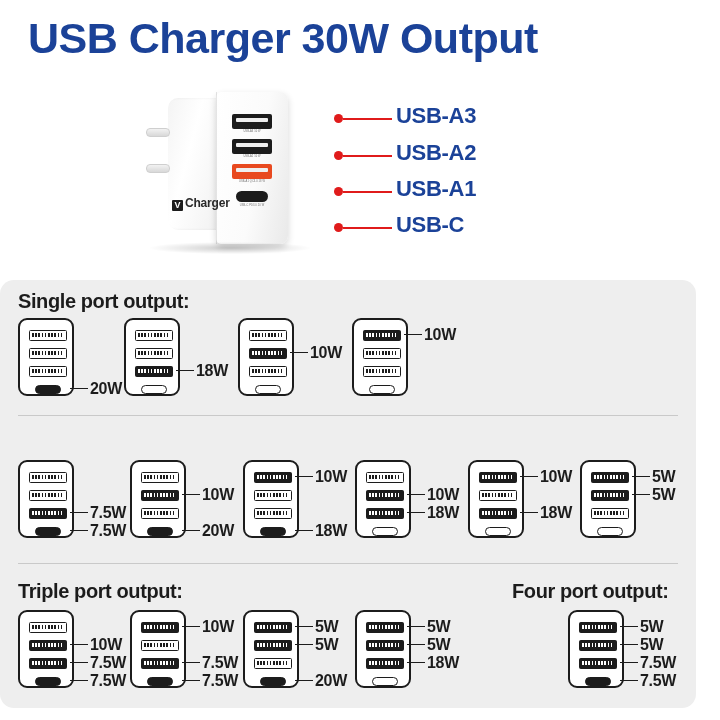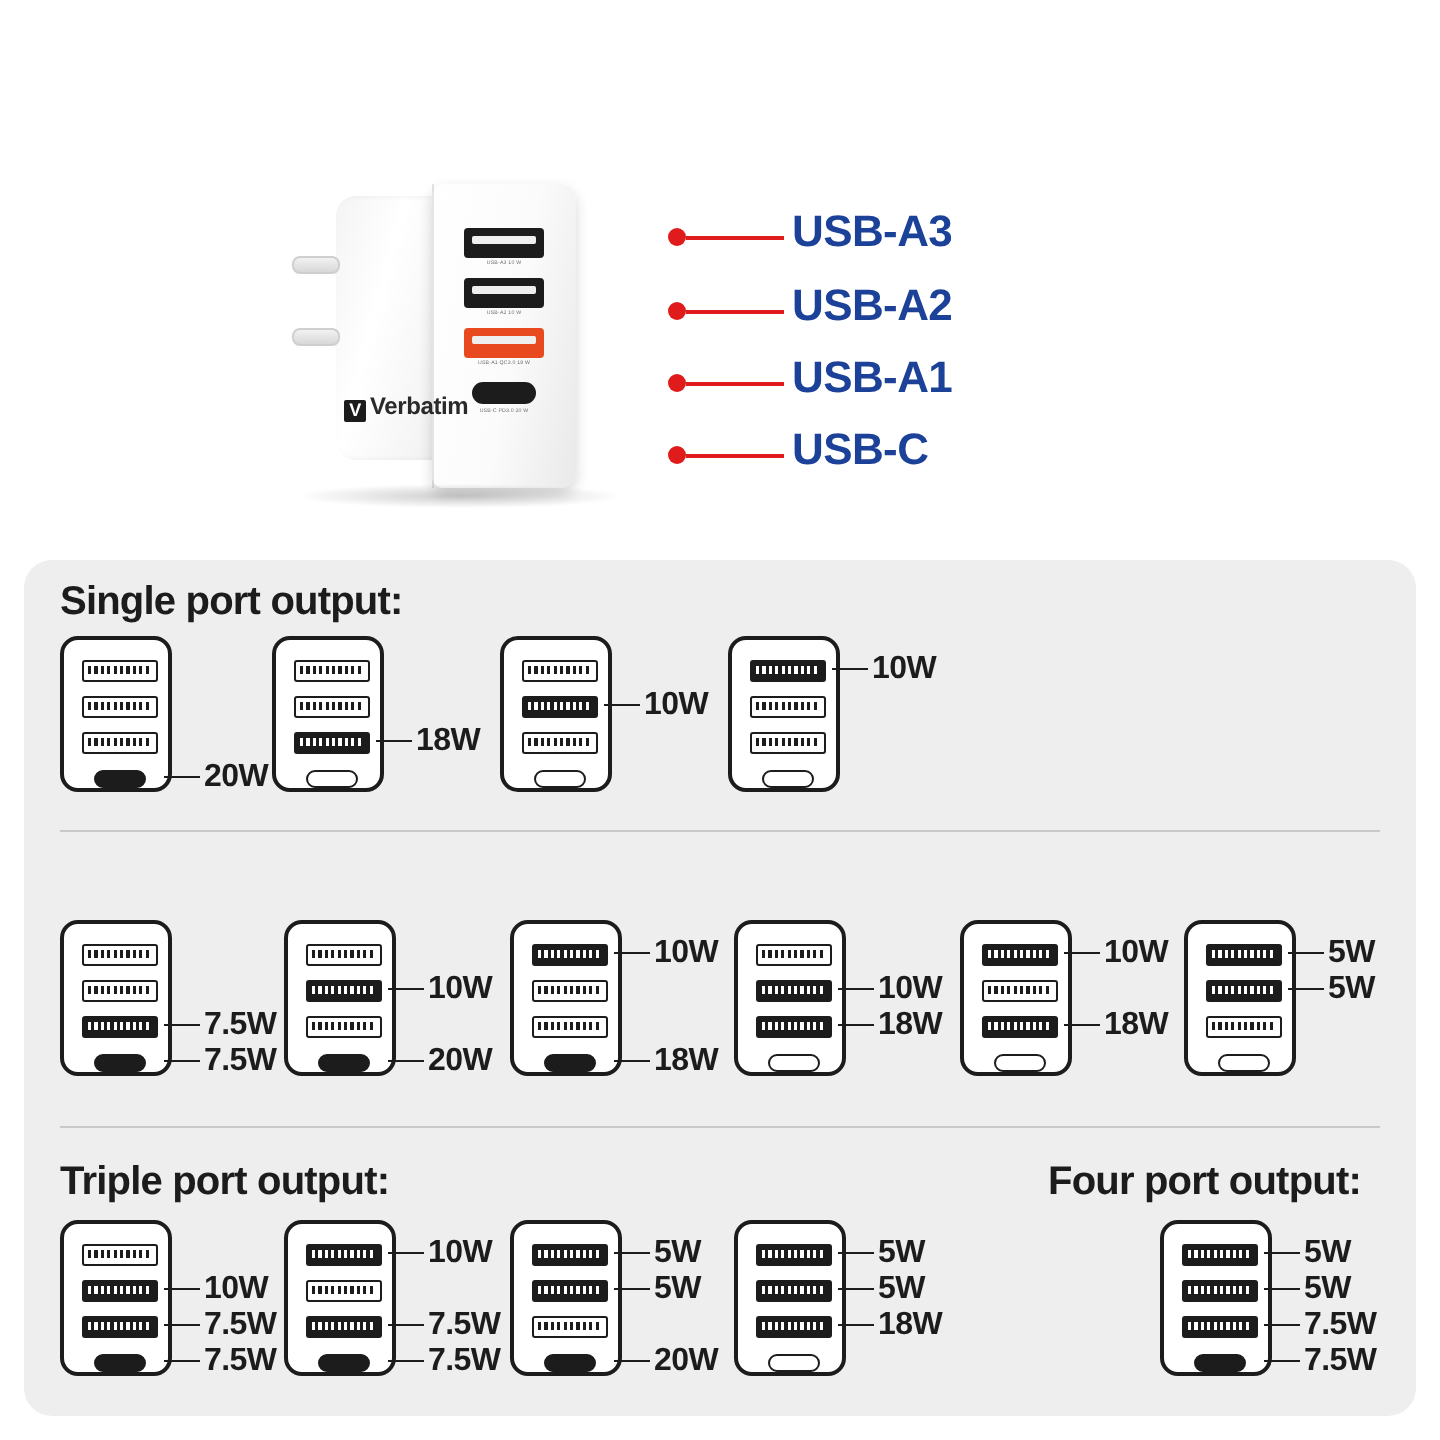--- a/index.html
+++ b/index.html
@@ -97,21 +97,21 @@
     height: 2px; background: #e01b1b;
   }
   .callout .ctext {
     position: absolute; top: 0;
     font-size: 22px; font-weight: bold; color: #1b4298;
     white-space: nowrap; letter-spacing: -0.3px;
   }
 
   
   .panel {
-    position: absolute; left: 12px; top: 280px;
+    position: absolute; left: 0; top: 280px;
     width: 696px; height: 428px;
     background: #eeeeee;
     border-radius: 14px;
   }
   .section { position: absolute; left: 0; width: 696px; }
   .sec-title {
     position: absolute;
     font-size: 20px; font-weight: bold; color: #1c1c1c;
     letter-spacing: -0.4px; white-space: nowrap;
   }
@@ -153,20 +153,21 @@
     font-size: 16px; font-weight: bold; color: #1c1c1c;
     white-space: nowrap; letter-spacing: -0.3px;
     transform: translateY(-50%);
   }
 </style>
 </head>
 <body>
 
 <div id="root">
 
+  <div class="page-title">USB Charger 30W Output</div>
 
   <div class="hero">
 
     <div class="charger">
       <div class="plug-body">
         <div class="plug-pin p1"></div>
         <div class="plug-pin p2"></div>
       </div>
       <div class="face">
         <div class="face-seam"></div>
@@ -183,21 +184,21 @@
 
         <div class="hero-port a qc" style="top:72px">
             <div class="slot"></div>
           </div>
         <div class="hero-cap" style="top:88px">USB-A1 QC3.0 18 W</div>
 
         <div class="hero-port c" style="top:99px"></div>
         <div class="hero-cap" style="top:112px">USB-C PD3.0 20 W</div>
       </div>
       <div class="brand">
-        <span class="vmark">V</span><span>Verbatim</span>
+        <span class="vmark">V</span><span>Charger</span>
       </div>
     </div>
 
     <div class="shadow-blob"></div>
 
     <div class="callout" style="left:334px; top:21px;">
       <div class="dot"></div>
       <div class="line" style="width:49px;"></div>
       <div class="ctext" style="left:62px;">USB-A3</div>
     </div>

